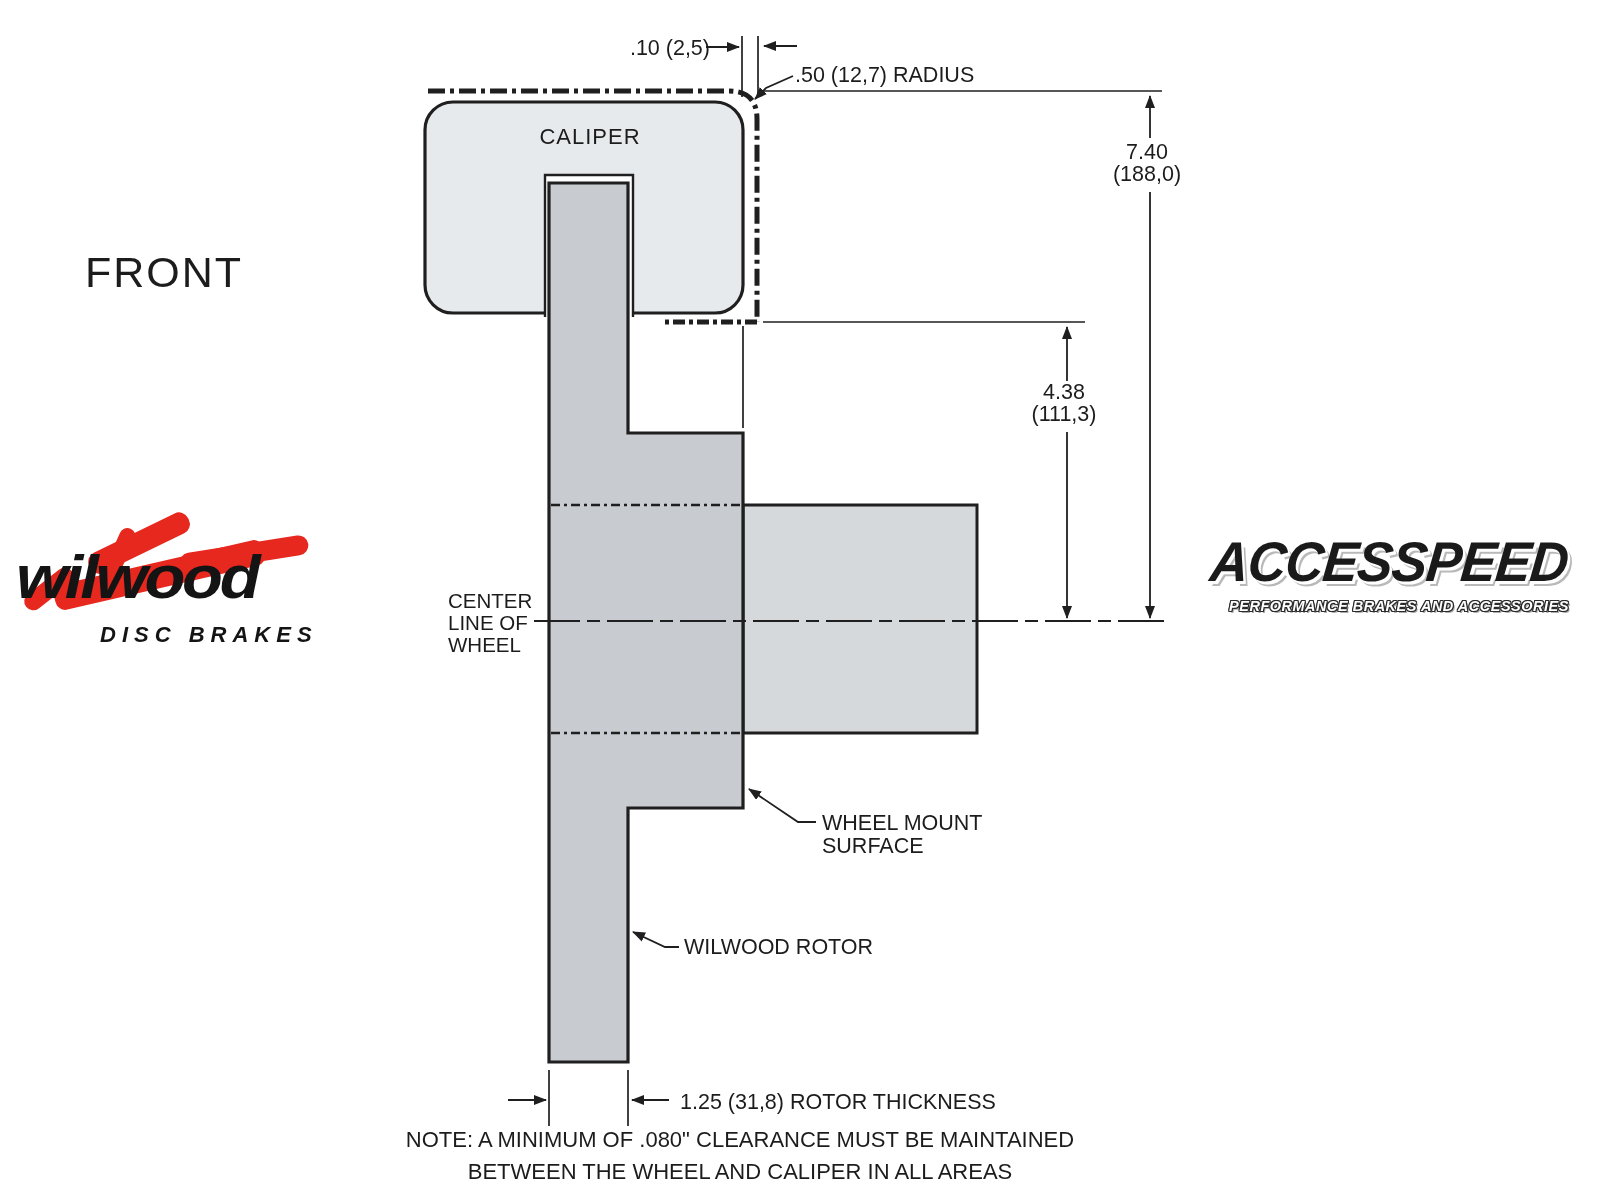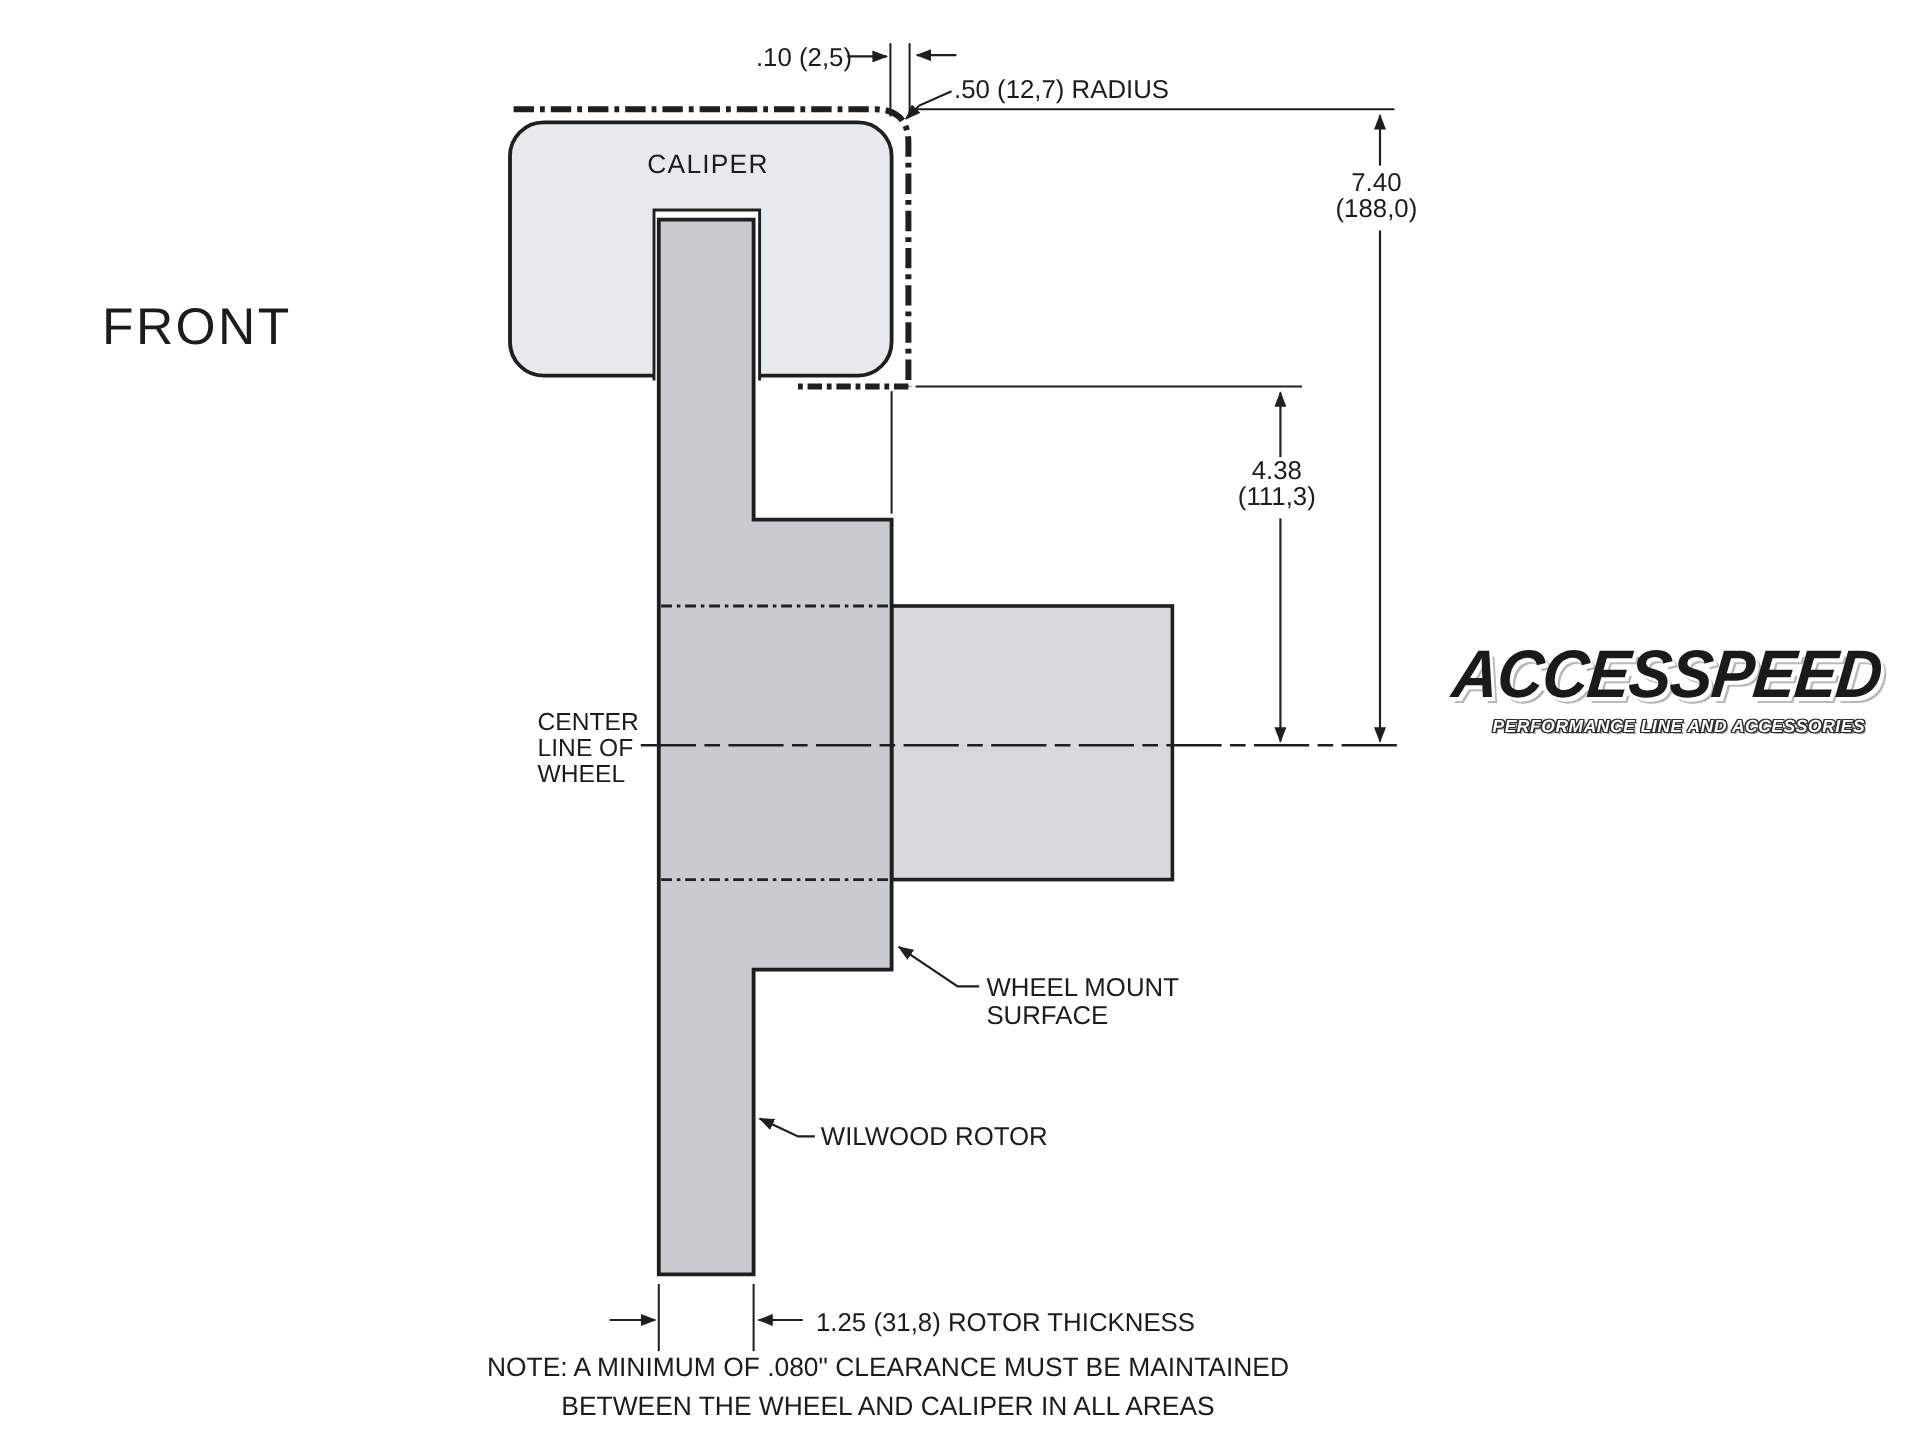--- a/index.html
+++ b/index.html
@@ -103,19 +103,28 @@
     <text x="822" y="853" font-size="21.5">SURFACE</text>
 
     <text x="684" y="954" font-size="21.5">WILWOOD ROTOR</text>
 
     <text x="680" y="1109" font-size="21.5">1.25 (31,8) ROTOR THICKNESS</text>
 
     <text x="740" y="1147" font-size="22" text-anchor="middle">NOTE: A MINIMUM OF .080" CLEARANCE MUST BE MAINTAINED</text>
     <text x="740" y="1179" font-size="22" text-anchor="middle">BETWEEN THE WHEEL AND CALIPER IN ALL AREAS</text>
   </svg>
 
+  <div class="wilwood">
+    <div class="ww-stroke ww-s1"></div>
+    <div class="ww-stroke ww-s2"></div>
+    <div class="ww-stroke ww-s3"></div>
+    <div class="ww-stroke ww-s4"></div>
+    <div class="ww-stroke ww-s5"></div>
+    <div class="ww-word">wilwood</div>
+    <div class="ww-tag">DISC BRAKES</div>
+  </div>
 
   <div class="accesspeed">
     <div class="as-main">ACCESSPEED</div>
-    <div class="as-tag">PERFORMANCE LINE AND ACCESSORIES</div>
+    <div class="as-tag">PERFORMANCE BRAKES AND ACCESSORIES</div>
   </div>
 
 </div>
 
 </body></html>

